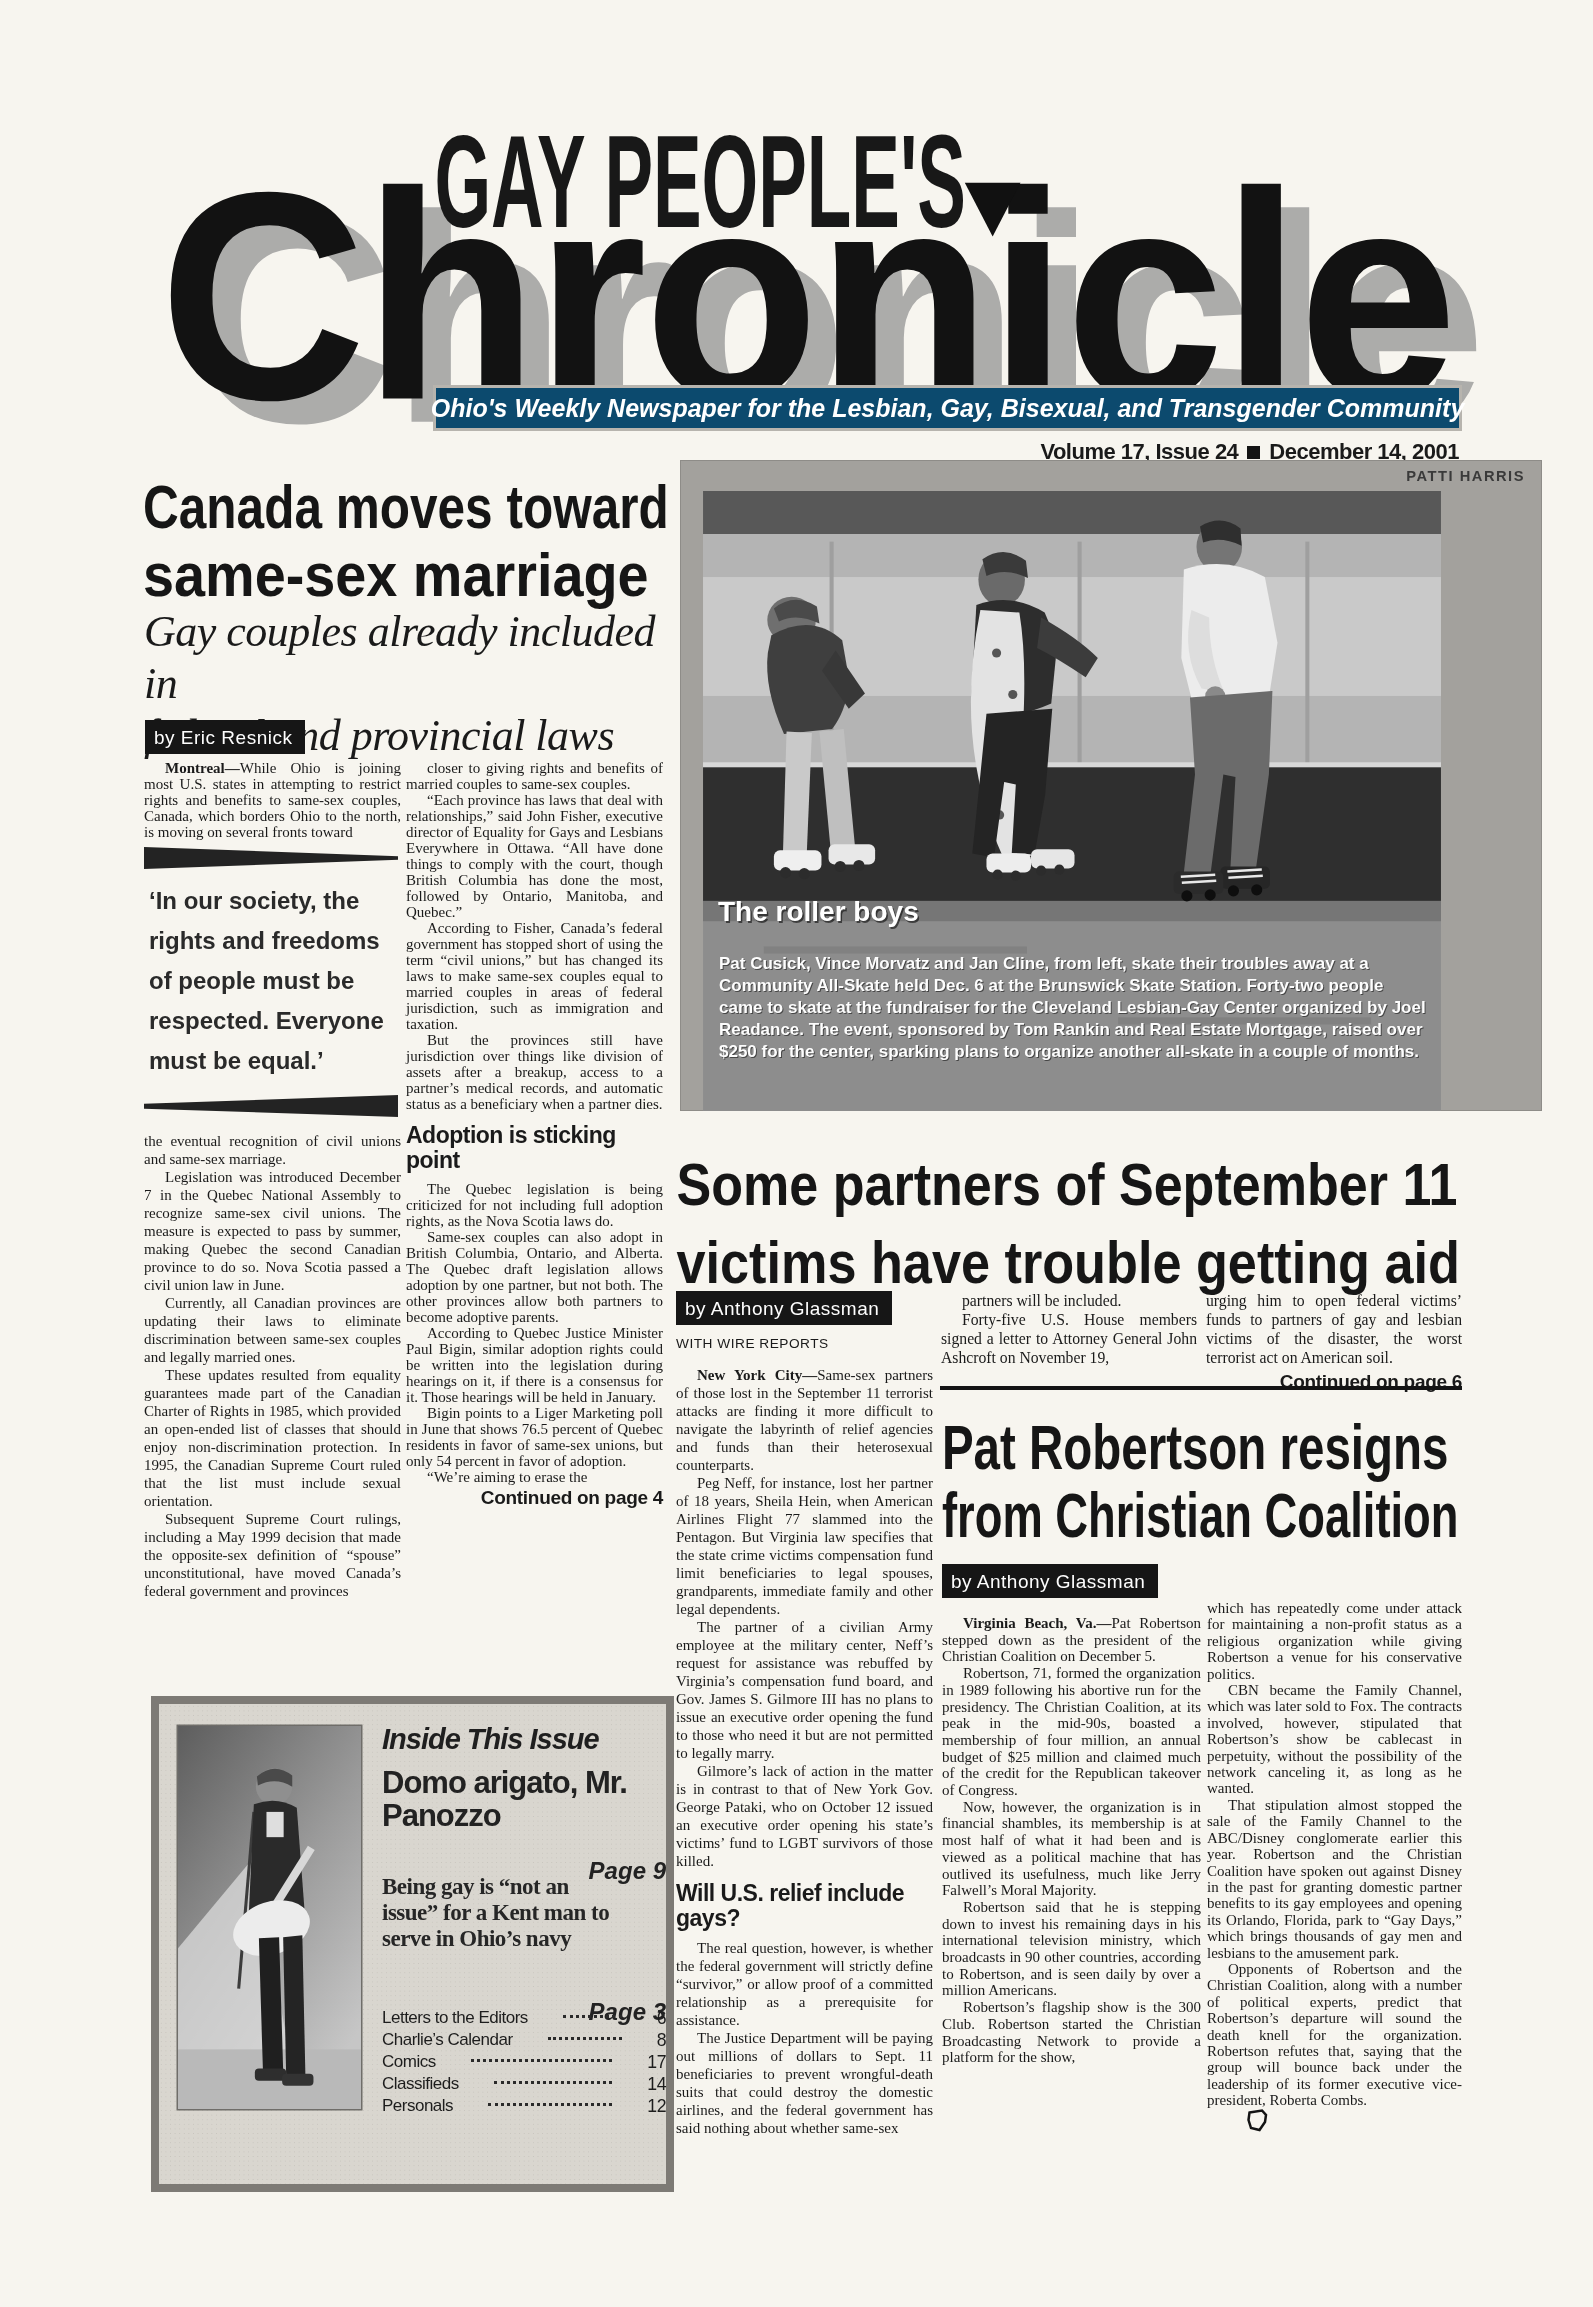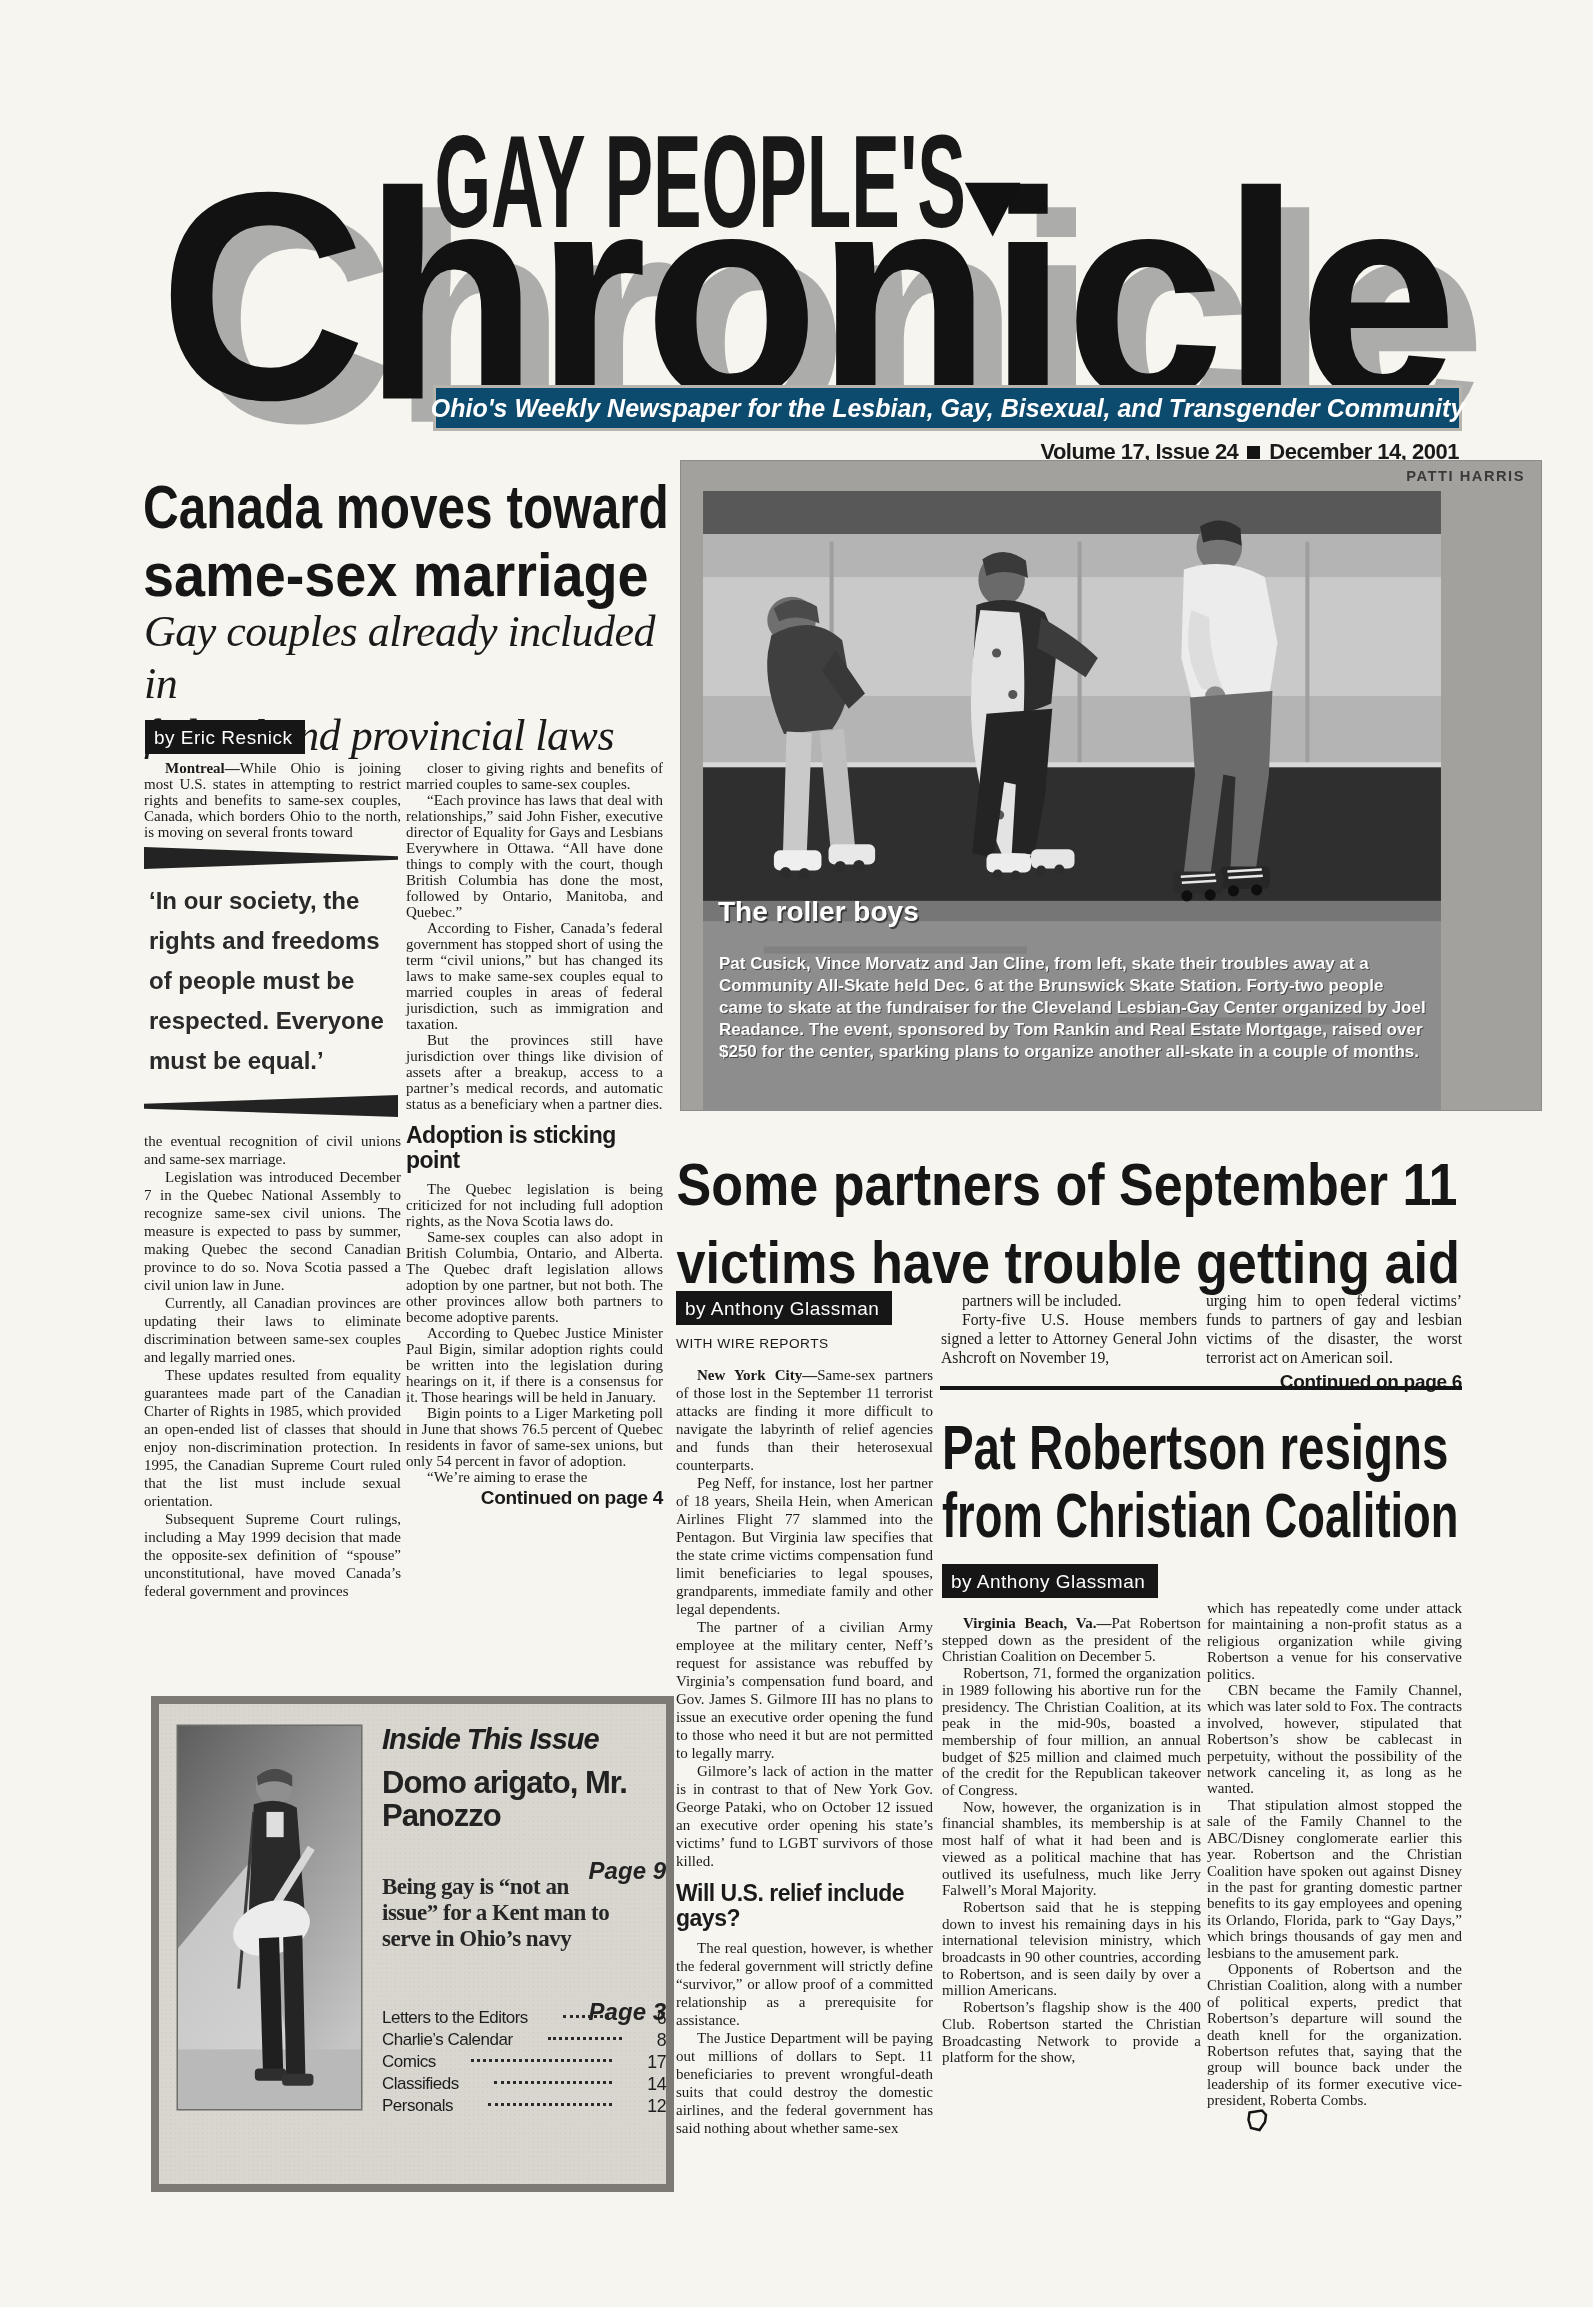--- a/index.html
+++ b/index.html
@@ -301,21 +301,21 @@
   </svg>
 
   <div class="byline" style="left:942px; top:1564px;">by Anthony Glassman</div>
 
   <div class="col robA" style="left:942px; top:1615px; width:259px;">
     <p class="lead"><b>Virginia Beach, Va.—</b><span>Pat Robertson stepped down as the president of the Christian Coalition on December 5.</span></p>
     <div>
         <p>Robertson, 71, formed the organization in 1989 following his abortive run for the presidency. The Christian Coalition, at its peak in the mid-90s, boasted a membership of four million, an annual budget of $25 million and claimed much of the credit for the Republican takeover of Congress.</p>
         <p>Now, however, the organization is in financial shambles, its membership is at most half of what it had been and is viewed as a political machine that has outlived its usefulness, much like Jerry Falwell’s Moral Majority.</p>
         <p>Robertson said that he is stepping down to invest his remaining days in his international television ministry, which broadcasts in 90 other countries, according to Robertson, and is seen daily by over a million Americans.</p>
-        <p>Robertson’s flagship show is the 400 Club. Robertson started the Christian Broadcasting Network to provide a platform for the show,</p>
+        <p>Robertson’s flagship show is the 300 Club. Robertson started the Christian Broadcasting Network to provide a platform for the show,</p>
       </div>
   </div>
 
   <div class="col robB" style="left:1207px; top:1600px; width:255px;">
     <div>
         <p class="noindent">which has repeatedly come under attack for maintaining a non-profit status as a religious organization while giving Robertson a venue for his conservative politics.</p>
         <p>CBN became the Family Channel, which was later sold to Fox. The contracts involved, however, stipulated that Robertson’s show be cablecast in perpetuity, without the possibility of the network canceling it, as long as he wanted.</p>
         <p>That stipulation almost stopped the sale of the Family Channel to the ABC/Disney conglomerate earlier this year. Robertson and the Christian Coalition have spoken out against Disney in the past for granting domestic partner benefits to its gay employees and opening its Orlando, Florida, park to “Gay Days,” which brings thousands of gay men and lesbians to the amusement park.</p>
         <p>Opponents of Robertson and the Christian Coalition, along with a number of political experts, predict that Robertson’s departure will sound the death knell for the organization. Robertson refutes that, saying that the group will bounce back under the leadership of its former executive vice-president, Roberta Combs.</p>
       </div>

